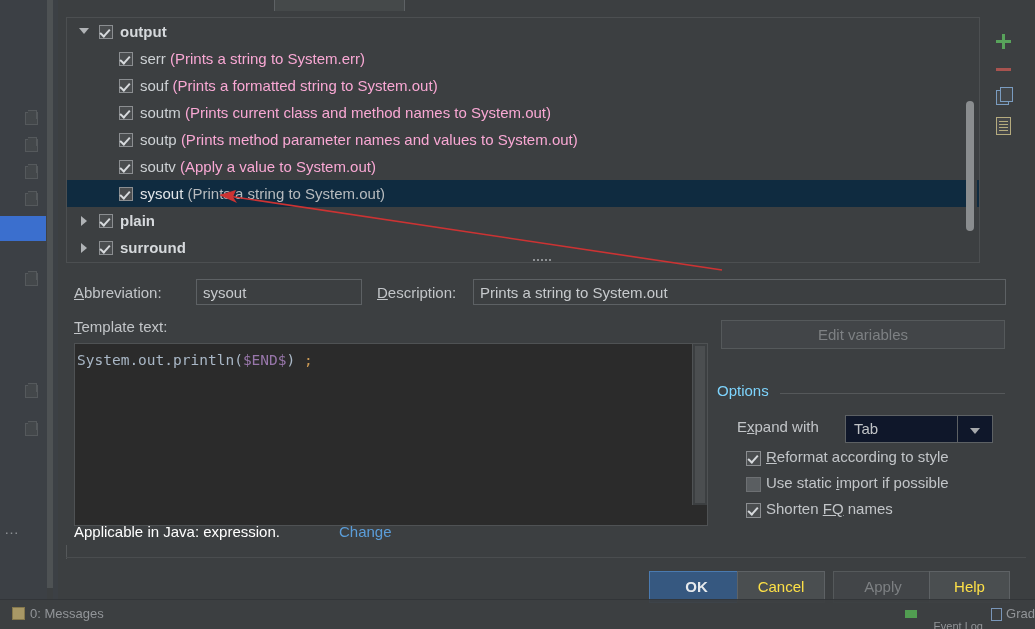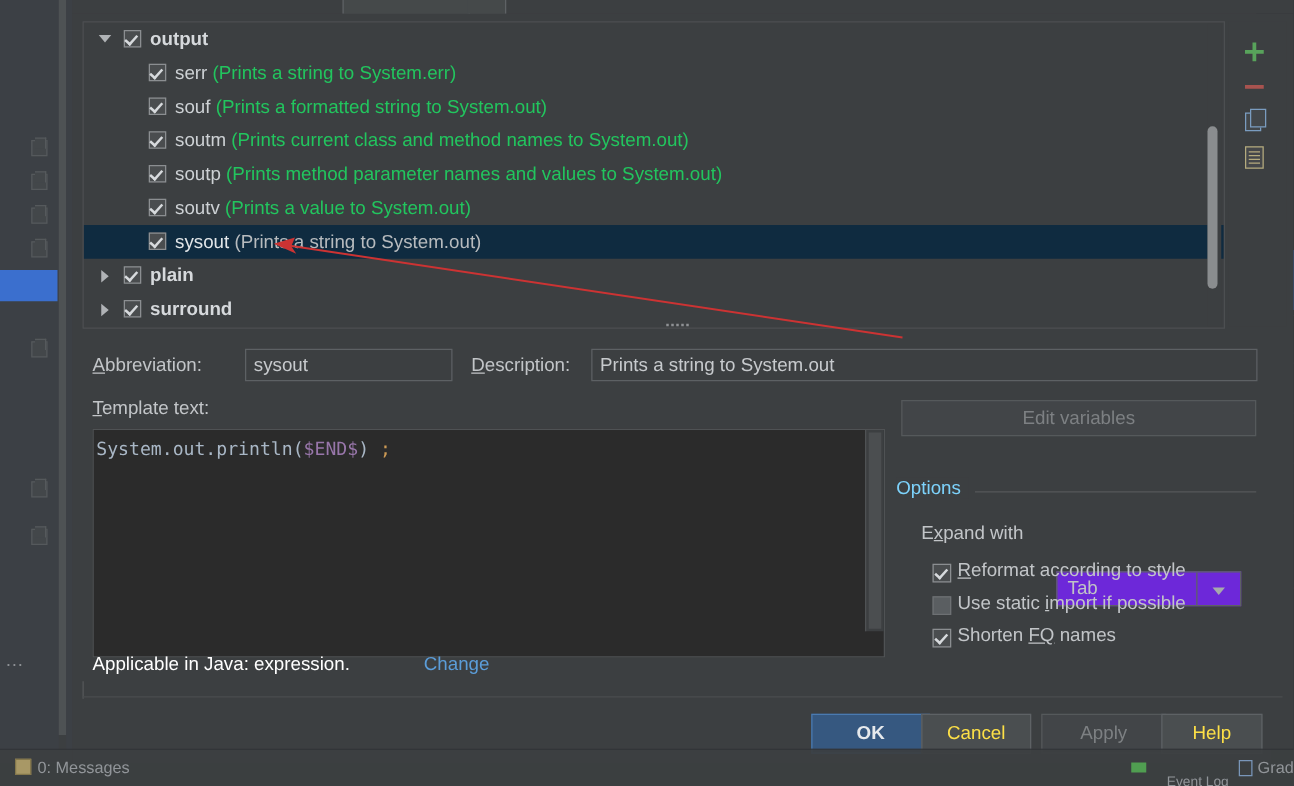--- a/index.html
+++ b/index.html
@@ -246,21 +246,21 @@
   .grp-name {
     font-weight: bold;
     color: #d6d9dc;
     font-size: 15px;
   }
   .tpl-name {
     color: #cdd1d4;
     font-size: 15px;
   }
   .tpl-desc {
-    color: #22c55e;
+    color: #f9a8d4;
     font-size: 15px;
   }
   .tree-row.selected .tpl-name { color: #e2e6e9; }
   .tree-row.selected .tpl-desc { color: #b7bbbe; }
 
   .tree-scroll-track {
     position: absolute;
     right: 2px; top: 1px;
     width: 11px; height: 242px;
     background: #3c3f41;
@@ -445,23 +445,22 @@
     border: solid #d7dadd;
     border-width: 0 2px 2px 0;
     transform: rotate(42deg);
   }
   .opt-cb.unchecked { background: #5a5e61; border-color: #6d7073; }
   .combo {
     position: absolute;
     left: 787px; top: 404px;
     width: 148px; height: 28px;
     border: 1px solid #5d6164;
-    background: #6d28d9;
+    background: #0f172a;
     box-sizing: border-box;
-    margin-top: 42px;
   }
   .combo-val {
     position: absolute;
     left: 8px; top: 4px;
     font-size: 15px;
     color: #c0c3c6;
   }
   .combo-arrow-box {
     position: absolute;
     right: 0; top: 0;
@@ -569,21 +568,21 @@
 
     <div class="tree-row child">
       <span class="cb checked"></span><span class="tpl-name">soutm</span><span class="tpl-desc">&nbsp;</span><span class="tpl-desc">(Prints current class and method names to System.out)</span>
     </div>
 
     <div class="tree-row child">
       <span class="cb checked"></span><span class="tpl-name">soutp</span><span class="tpl-desc">&nbsp;</span><span class="tpl-desc">(Prints method parameter names and values to System.out)</span>
     </div>
 
     <div class="tree-row child">
-      <span class="cb checked"></span><span class="tpl-name">soutv</span><span class="tpl-desc">&nbsp;</span><span class="tpl-desc">(Prints a value to System.out)</span>
+      <span class="cb checked"></span><span class="tpl-name">soutv</span><span class="tpl-desc">&nbsp;</span><span class="tpl-desc">(Apply a value to System.out)</span>
     </div>
 
     <div class="tree-row child selected">
       <span class="cb checked"></span><span class="tpl-name">sysout</span><span class="tpl-desc">&nbsp;</span><span class="tpl-desc">(Prints a string to System.out)</span>
     </div>
 
     <div class="tree-row">
       <span class="tri right"></span>
       <span style="padding-left:22px"></span>
       <span class="cb checked"></span><span class="grp-name">plain</span>

